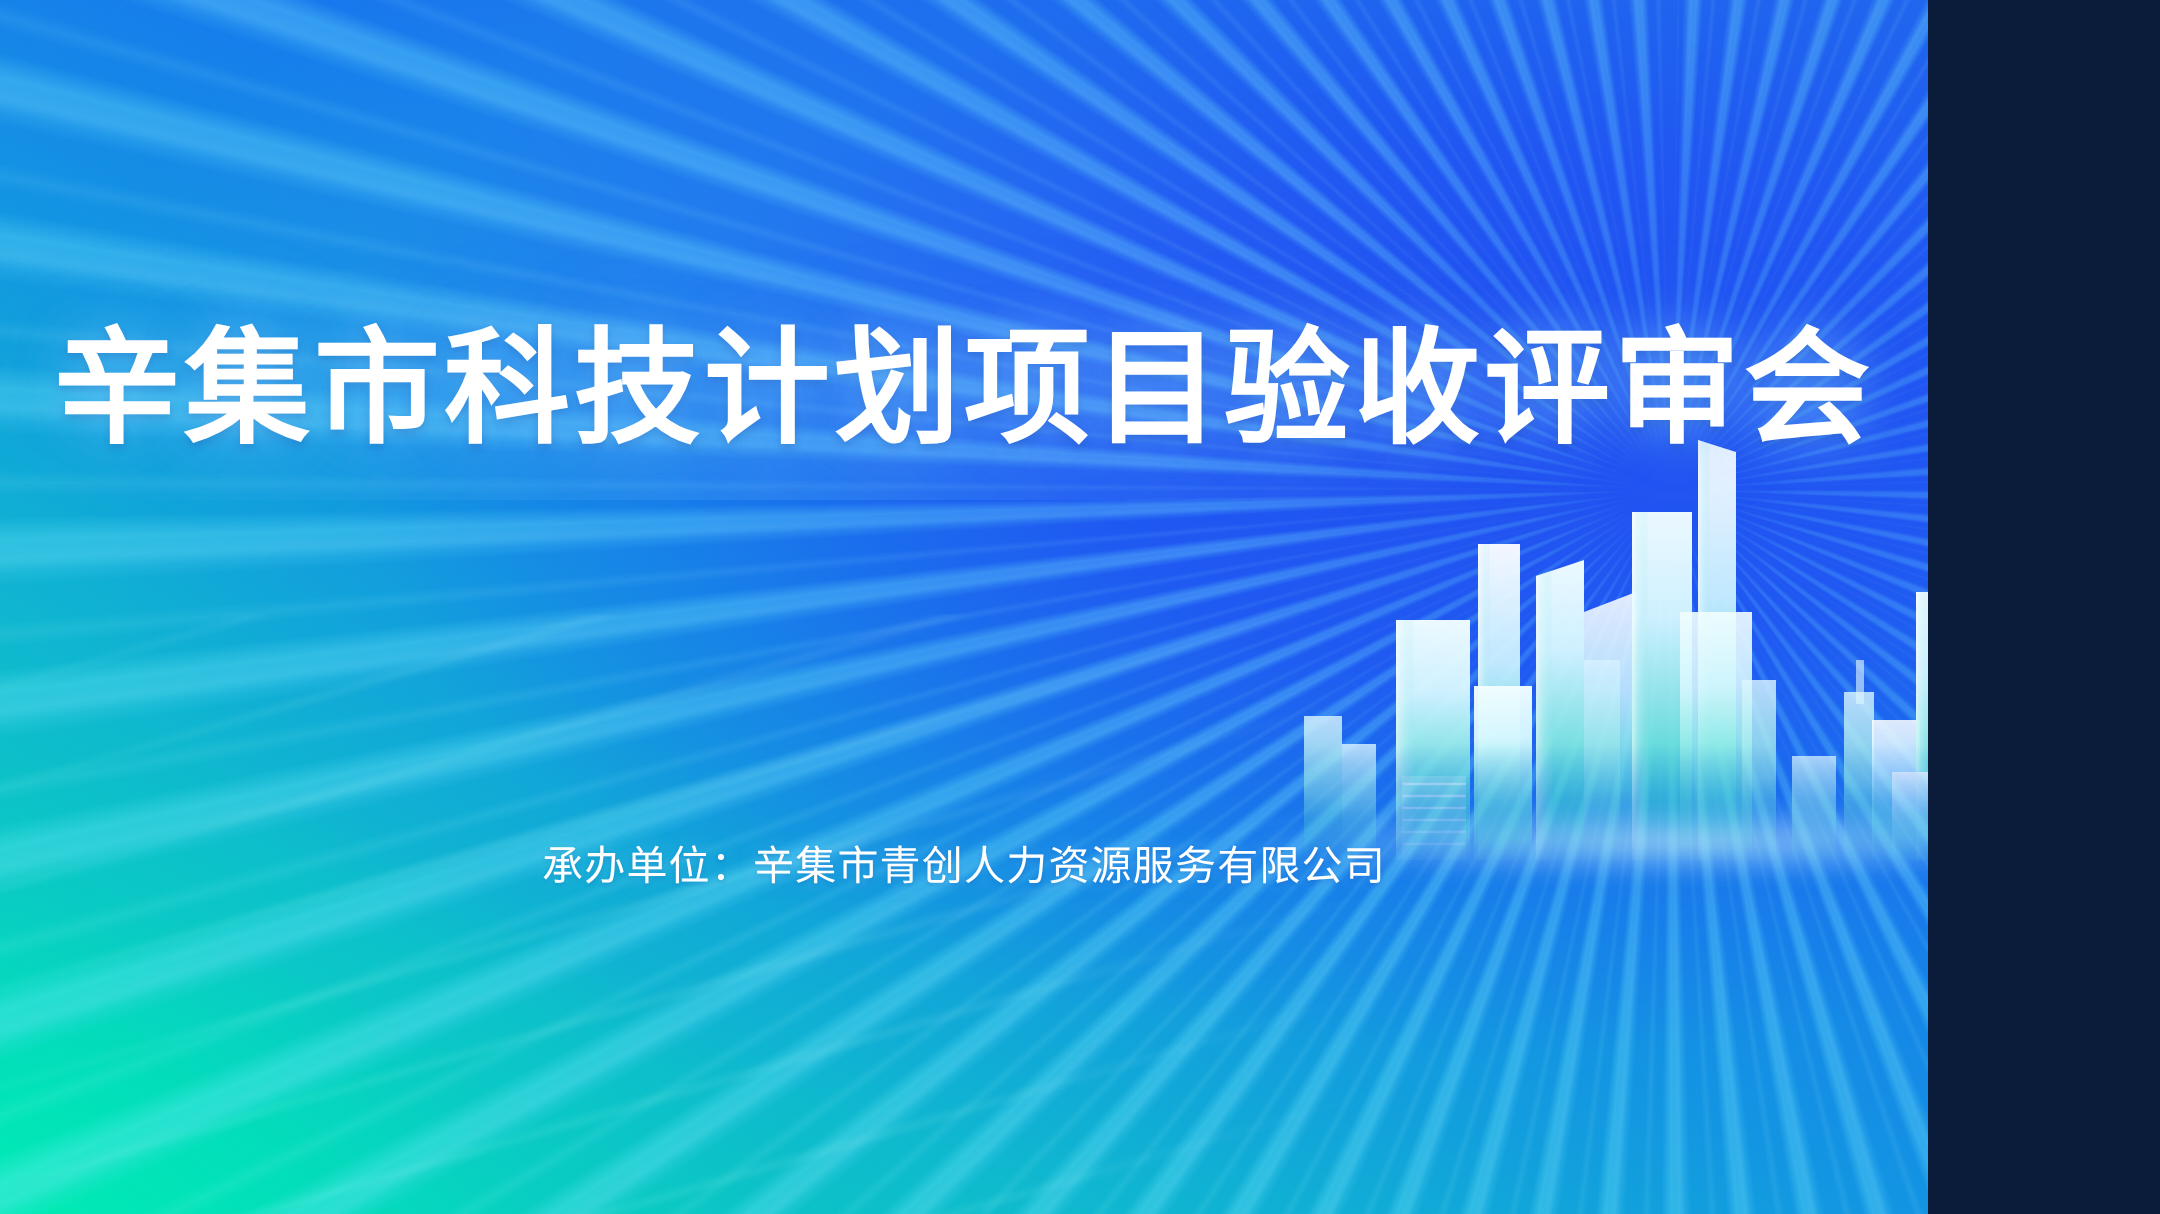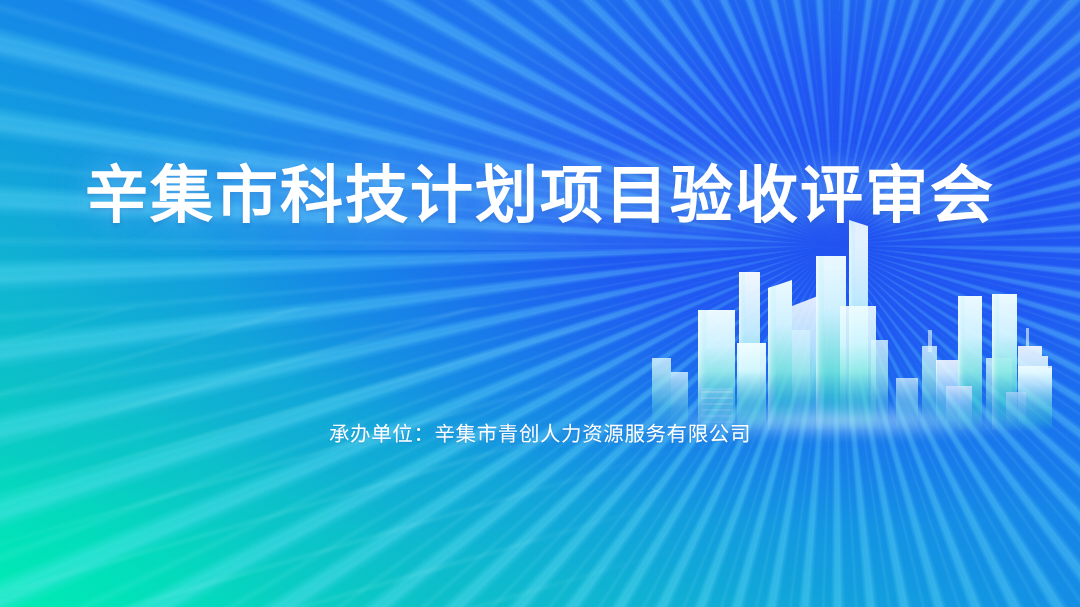--- a/index.html
+++ b/index.html
@@ -3,21 +3,21 @@
 <meta charset="utf-8">
 <title>Event Banner</title>
 <style>
   html, body {
     margin: 0;
     padding: 0;
     background: #0b1b3a;
   }
   #banner {
     position: relative;
-    width: 1080px;
+    width: 964px;
     height: 607px;
     overflow: hidden;
     font-family: "Liberation Sans", "DejaVu Sans", sans-serif;
     -webkit-font-smoothing: antialiased;
   }
 
   
   .bg-base {
     position: absolute;
     inset: 0;

